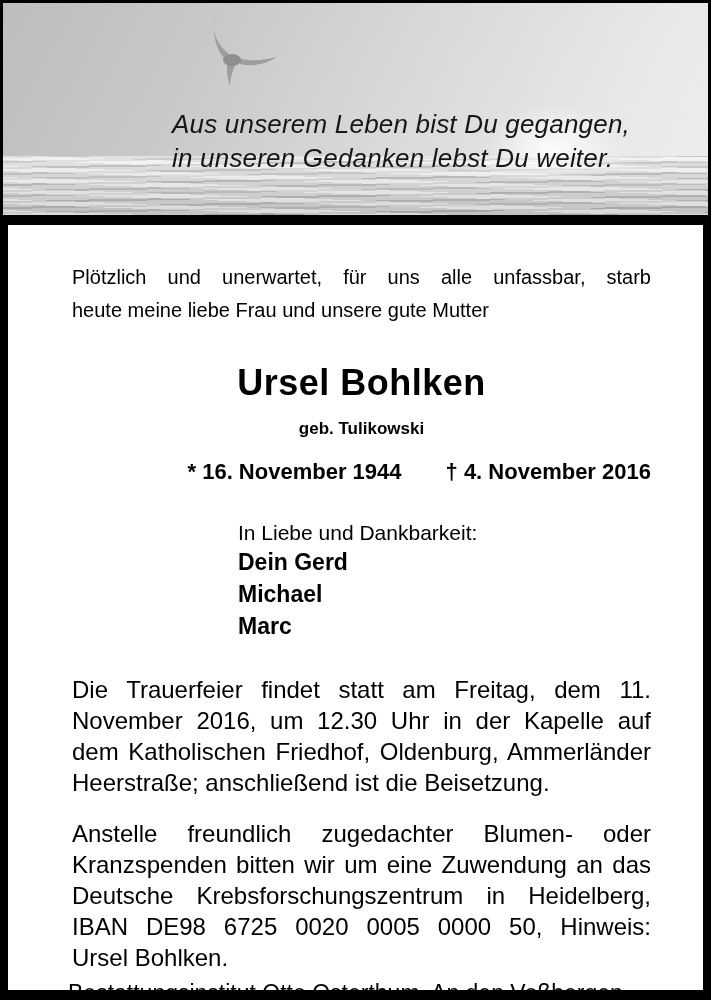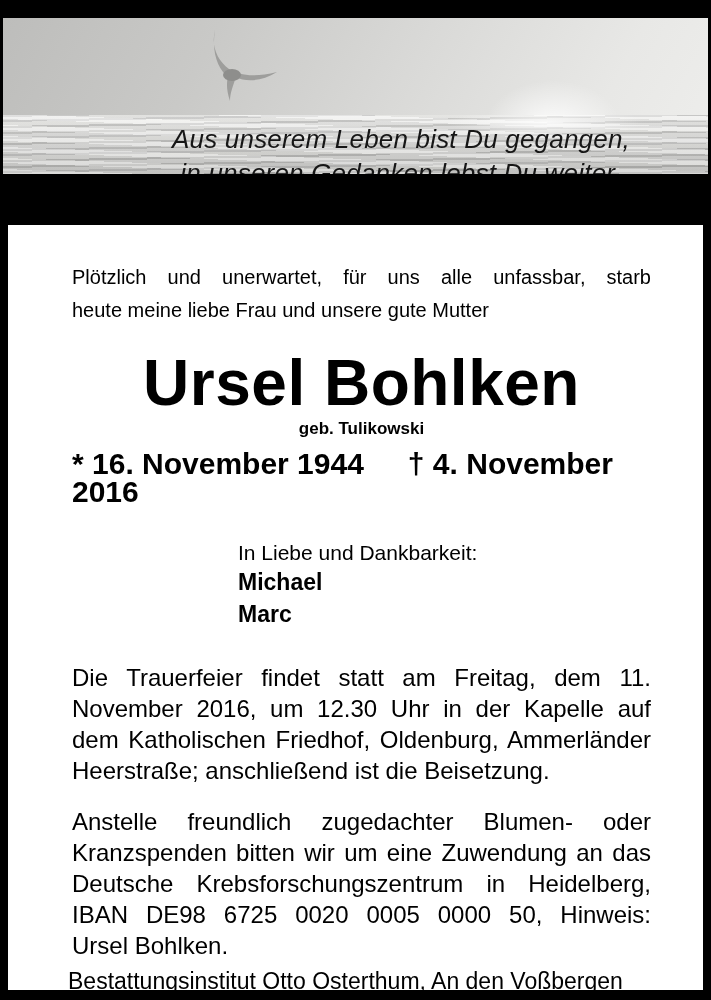--- a/index.html
+++ b/index.html
@@ -8,26 +8,25 @@
 
   .frame{
     position:relative;
     width:711px; height:1000px;
     background:#000;
     overflow:hidden;
   }
 
   
   .photo{
-    position:absolute; top:18px; left:3px; right:3px; height:156px;
+    position:absolute; top:3px; left:3px; right:3px; height:212px;
     background:
       radial-gradient(ellipse 95px 65px at 78% 70%, rgba(255,255,255,0.9), rgba(255,255,255,0) 72%),
       linear-gradient(118deg, #bdbdbb 0%, #c9c9c7 28%, #d9d9d7 55%, #e8e8e6 82%, #eeeeec 100%);
     overflow:hidden;
-    text-align:center;
   }
   .sea{
     position:absolute; left:0; right:0; bottom:0; height:59px;
     background:
       radial-gradient(ellipse 140px 22px at 77% 12%, rgba(255,255,255,0.8), rgba(255,255,255,0) 70%),
       repeating-linear-gradient(2deg, rgba(255,255,255,0.28) 0 5px, rgba(40,40,40,0.06) 5px 11px),
       linear-gradient(180deg, rgba(255,255,255,0.25), rgba(90,90,88,0.22)),
       repeating-linear-gradient(179deg,
         #c5c5c3 0 2px, #e7e7e5 2px 5px, #cccccb 5px 7px,
         #ecece9 7px 11px, #c1c1bf 11px 13px, #e9e9e7 13px 17px);
@@ -44,30 +43,30 @@
     position:absolute; top:225px; left:8px; right:8px; bottom:10px;
     background:#ffffff;
     padding:36px 52px 0 64px;
   }
   .intro{ font-size:20px; line-height:33px; }
   .jline{ text-align:justify; text-align-last:justify; }
 
   .name{
     margin-top:30px;
     text-align:center;
-    font-size:64px; line-height:52px; font-weight:700;
+    font-size:36px; line-height:52px; font-weight:700;
     letter-spacing:0.5px;
   }
   .birthname{
     margin-top:6px; text-align:center;
     font-size:17px; line-height:27px; font-weight:700;
   }
   .dates{
-    margin-top:8px; text-align:left;
-    font-size:30px; line-height:28px; font-weight:700;
+    margin-top:16px; text-align:right;
+    font-size:22px; line-height:28px; font-weight:700;
   }
   .dates .gap{ display:inline-block; width:44px; }
 
   .mourning{ margin-top:34px; margin-left:166px; }
   .liebe{ font-size:21px; line-height:26px; }
   .mname{ font-size:23px; line-height:32px; font-weight:700; }
   .mname:first-of-type{ margin-top:8px; }
 
   .para{ font-size:24px; line-height:31px; }
   .para-funeral{ margin-top:32px; }
@@ -110,20 +109,21 @@
 
     <h1 class="name">Ursel Bohlken</h1>
     <div class="birthname">geb. Tulikowski</div>
 
     <div class="dates">
       <span>* 16. November 1944</span><span class="gap"></span><span>† 4. November 2016</span>
     </div>
 
     <div class="mourning">
       <div class="liebe">In Liebe und Dankbarkeit:</div>
+      <div class="mname">Dein Gerd</div>
       <div class="mname">Michael</div>
       <div class="mname">Marc</div>
     </div>
 
     <div class="para para-funeral">
       <div class="jline">Die Trauerfeier findet statt am Freitag, dem 11.</div>
       <div class="jline">November 2016, um 12.30 Uhr in der Kapelle auf</div>
       <div class="jline">dem Katholischen Friedhof, Oldenburg, Ammerländer</div>
       <div>Heerstraße; anschließend ist die Beisetzung.</div>
     </div>

